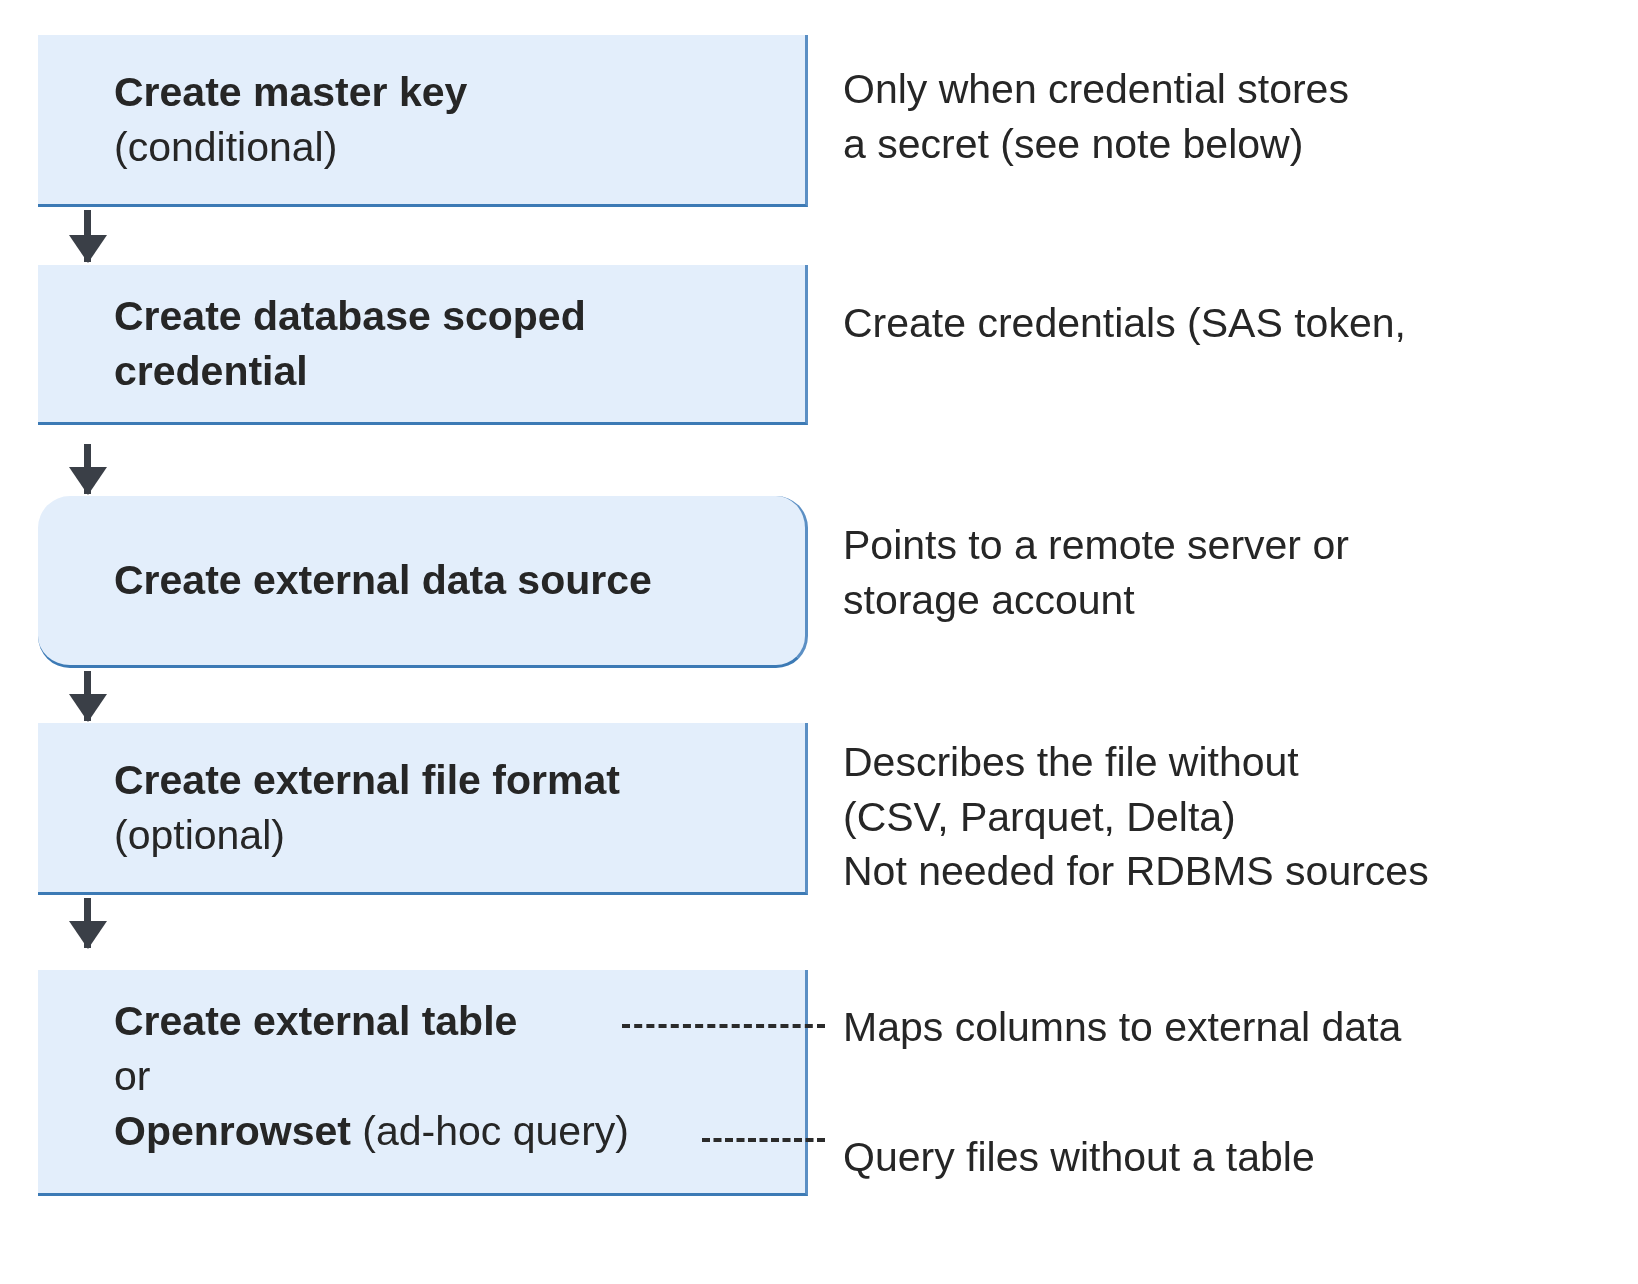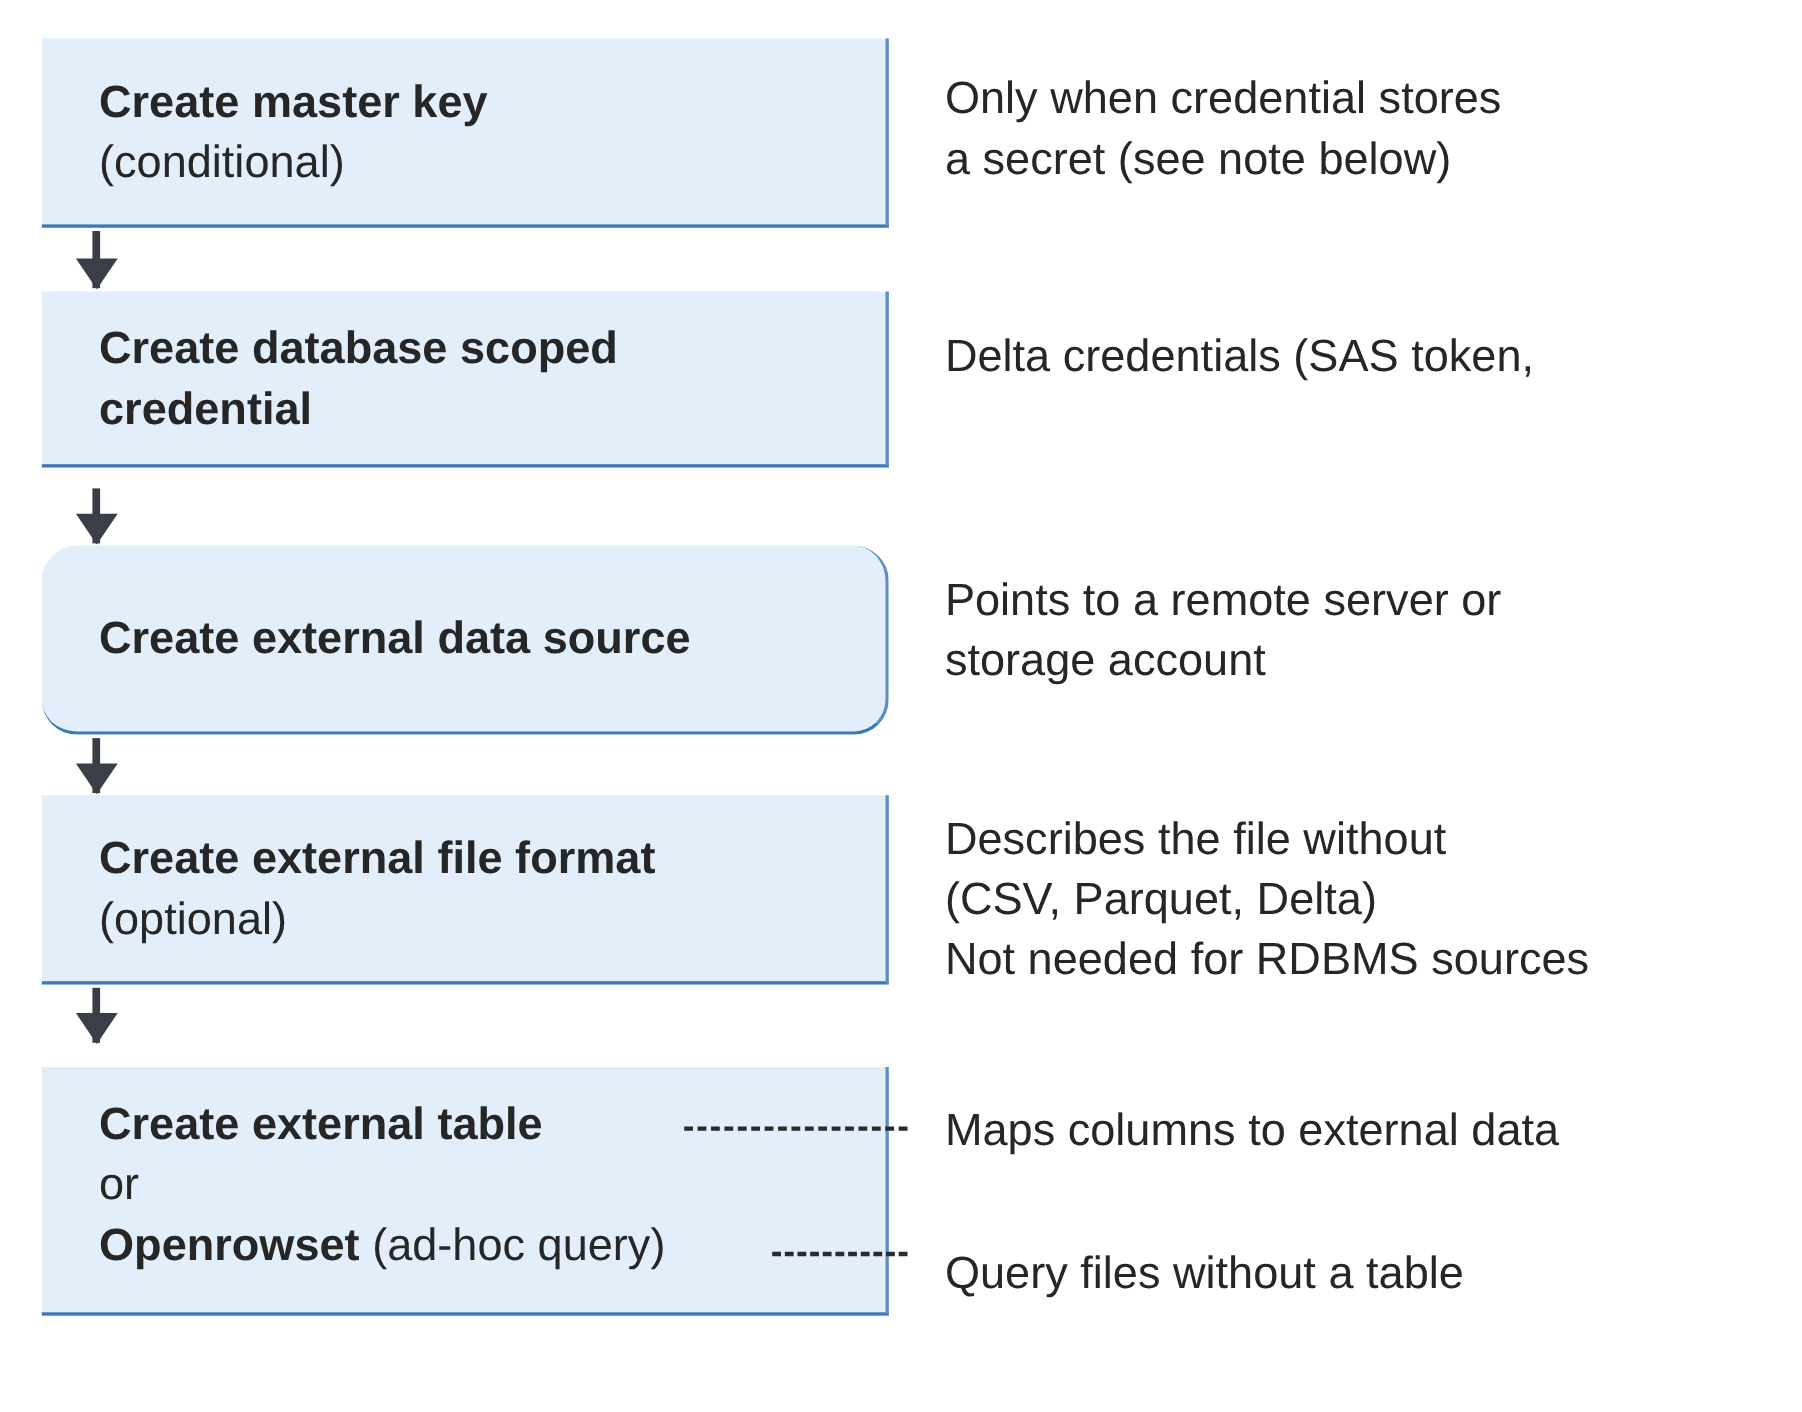--- a/index.html
+++ b/index.html
@@ -29,21 +29,21 @@
     position: absolute;
     left: 38px;
     width: 770px;
     box-sizing: border-box;
     background: #e3eefb;
     border-right: 3px solid #5b8fc4;
     border-bottom: 3px solid #3c7ab5;
     display: flex;
     flex-direction: column;
     justify-content: center;
-    padding-left: 52px;
+    padding-left: 76px;
     padding-right: 16px;
   }
 
   .box-line {
     font-size: 41px;
     line-height: 1.34;
     color: #262626;
     white-space: nowrap;
   }
   .box-line.bold {
@@ -56,21 +56,21 @@
   
   .note {
     position: absolute;
     left: 843px;
     font-size: 41px;
     line-height: 1.33;
     color: #262626;
     white-space: nowrap;
     font-weight: normal;
   }
-  .note-line { display: block; margin-left: 16px; }
+  .note-line { display: block; }
 
   
   .arrow {
     position: absolute;
     left: 84px;
     width: 7px;
     background: #3a3f47;
   }
   .arrow::after {
     content: "";
@@ -105,21 +105,21 @@
     <span class="note-line">a secret (see note below)</span>
   </div>
 
   <div class="arrow" style="top:210px; height:52px;"></div>
 
   <div class="box" style="top:265px; height:160px;">
     <div class="box-line bold">Create database scoped</div>
     <div class="box-line bold">credential</div>
   </div>
   <div class="note" style="top:296px;">
-    <span class="note-line">Delta credentials (SAS token,</span>
+    <span class="note-line">Create credentials (SAS token,</span>
   </div>
 
   <div class="arrow" style="top:444px; height:50px;"></div>
 
   <div class="box" style="top:496px; height:172px;border-radius:32px;">
     <div class="box-line bold">Create external data source</div>
   </div>
   <div class="note" style="top:518px;">
     <span class="note-line">Points to a remote server or</span>
     <span class="note-line">storage account</span>

